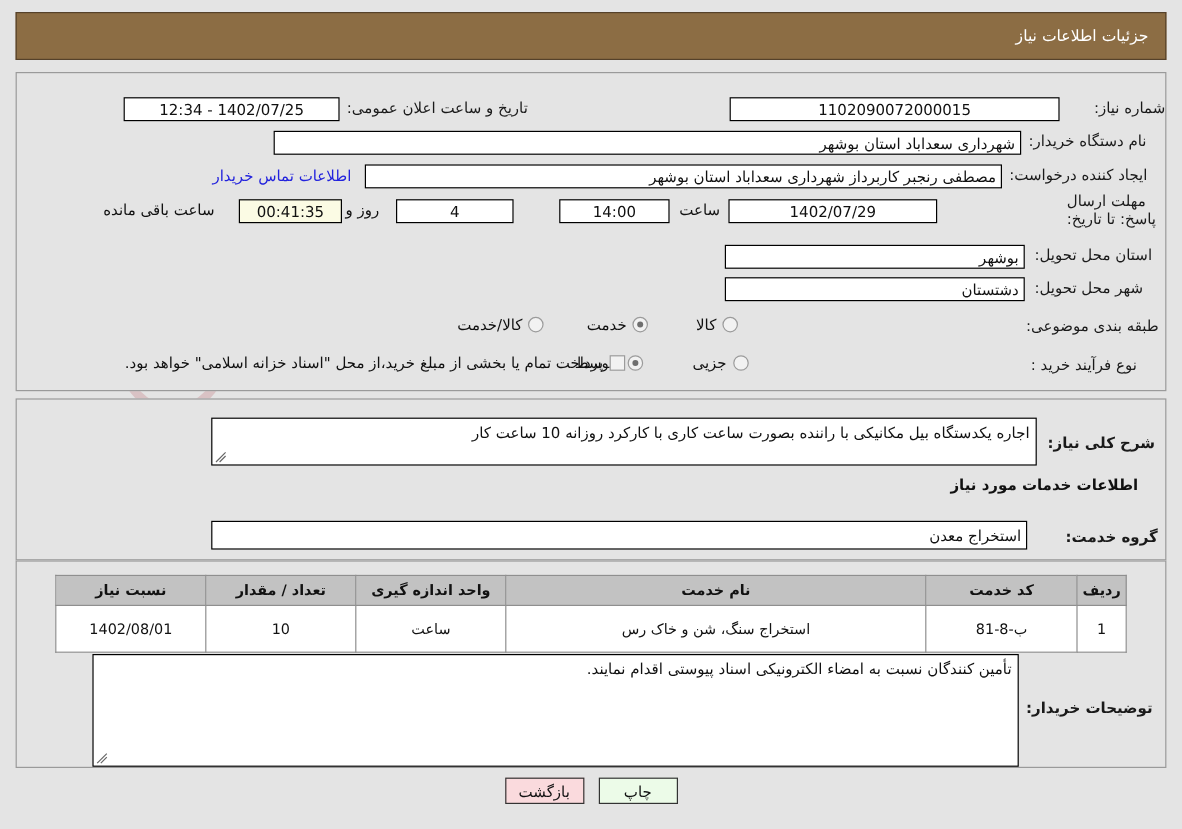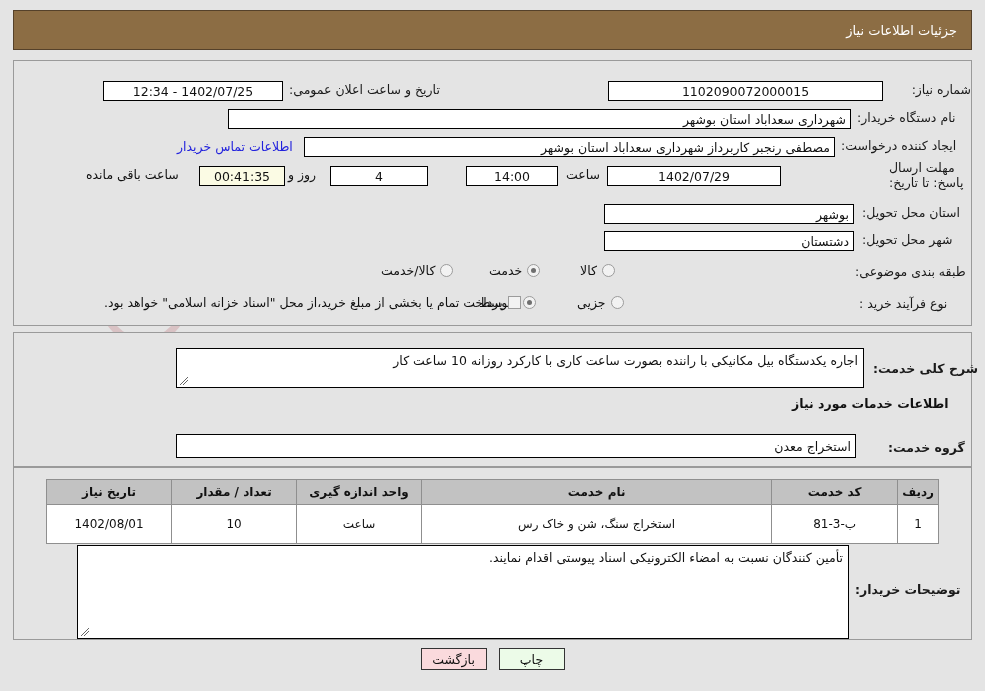--- a/index.html
+++ b/index.html
@@ -331,21 +331,21 @@
   <div class="row" style="left:104px; top:295px; z-index:4;">
     <span class="opt">
       <span class="chk"></span>
       <span class="t">پرداخت تمام یا بخشی از مبلغ خرید،از محل "اسناد خزانه اسلامی" خواهد بود.</span>
     </span>
   </div>
 
   <div class="panel mid"></div>
 
   <div class="row" style="left:873px; top:361px; z-index:4;">
-    <span class="lbl" style="font-weight:bold;">شرح کلی خدمت:</span>
+    <span class="lbl" style="font-weight:bold;">شرح کلی نیاز:</span>
   </div>
   <div class="ta" style="left:176px; top:348px; width:688px; height:40px; z-index:4;">
     <span>اجاره یکدستگاه بیل مکانیکی با راننده بصورت ساعت کاری با کارکرد روزانه 10 ساعت کار</span>
     <span class="grip">
       <svg width="10" height="10" viewBox="0 0 10 10">
         <line x1="1" y1="9" x2="9" y2="1" stroke="#666" stroke-width="1"></line>
         <line x1="4" y1="9" x2="9" y2="4" stroke="#666" stroke-width="1"></line>
       </svg>
     </span>
   </div>
@@ -360,27 +360,27 @@
   <div class="panel bottom"></div>
 
   <table class="items">
     <thead>
       <tr>
         <th style="width:32px;">ردیف</th>
         <th style="width:126px;">کد خدمت</th>
         <th style="width:350px;">نام خدمت</th>
         <th style="width:125px;">واحد اندازه گیری</th>
         <th style="width:125px;">تعداد / مقدار</th>
-        <th style="width:125px;">تاریخ نیاز</th>
+        <th style="width:125px;">نسبت نیاز</th>
       </tr>
     </thead>
     <tbody>
       <tr>
         <td>1</td>
-        <td>ب-3-81</td>
+        <td>ب-8-81</td>
         <td>استخراج سنگ، شن و خاک رس</td>
         <td>ساعت</td>
         <td>10</td>
         <td>1402/08/01</td>
       </tr>
     </tbody>
   </table>
 
   <div class="row" style="left:855px; top:582px; z-index:4;">
     <span class="lbl" style="font-weight:bold;">توضیحات خریدار:</span>

